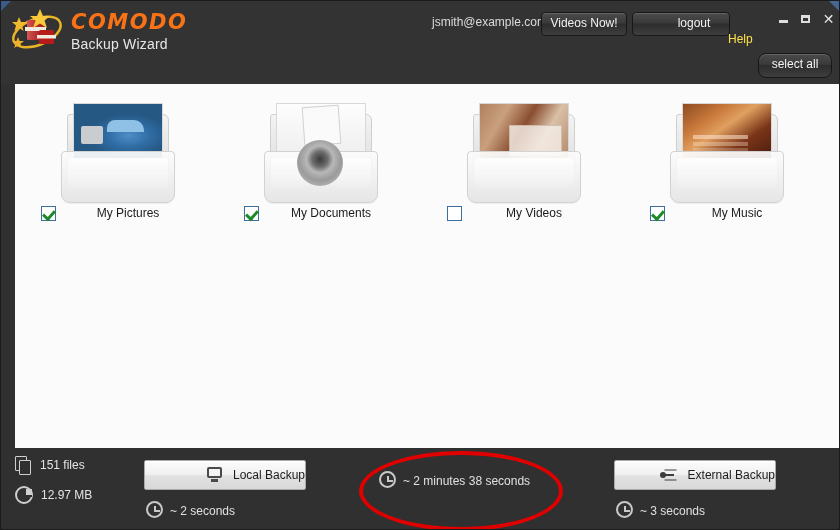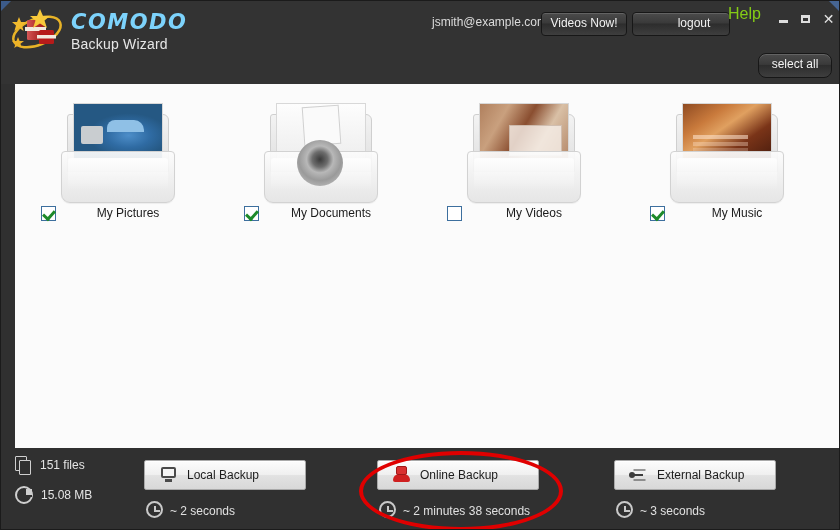--- a/index.html
+++ b/index.html
@@ -65,21 +65,21 @@
     height: 46px;
     position: relative;
     flex: 0 0 auto;
   }
   .brand-text { margin-left: 6px; line-height: 1; }
   .brand-name {
     font-size: 21px;
     font-weight: bold;
     font-style: italic;
     letter-spacing: 1.5px;
-    color: #7dd3fc;
+    color: #f97316;
     font-family: "DejaVu Sans", sans-serif;
   }
   .brand-sub {
     font-size: 14px;
     color: #e6e6e6;
     margin-top: 4px;
     letter-spacing: .2px;
   }
 
   .account-email {
@@ -102,23 +102,23 @@
     cursor: pointer;
     user-select: none;
     white-space: nowrap;
   }
   #upgrade-btn { left: 540px; top: 11px; width: 84px; height: 22px; }
   #logout-btn  { left: 631px; top: 11px; width: 70px; height: 22px; padding-left: 26px; }
   #select-all-btn { left: 757px; top: 52px; width: 72px; height: 23px; border-radius: 8px; }
 
   .help-link {
     position: absolute;
-    left: 727px; top: 4px;
-    font-size: 16px;
-    color: #84cc16;
+    left: 727px; top: 31px;
+    font-size: 12px;
+    color: #fde047;
     cursor: pointer;
   }
 
   .win-controls {
     position: absolute;
     right: 6px; top: 12px;
     display: flex;
     gap: 9px;
     align-items: center;
   }
@@ -393,20 +393,21 @@
     background: linear-gradient(to bottom, #fcfcfc 0%, #f0f0f0 48%, #e2e2e2 52%, #d8d8d8 100%);
     border: 1px solid #a9a9a9;
     border-radius: 2px;
     display: flex;
     align-items: center;
     color: #1c1c1c;
     font-size: 12px;
     cursor: pointer;
     box-shadow: inset 0 1px 0 #ffffff;
     user-select: none;
+    justify-content: flex-end;
   }
   .backup-btn .bico {
     width: 20px; height: 18px;
     margin-left: 14px;
     margin-right: 8px;
     position: relative;
     flex: 0 0 auto;
   }
 
   
@@ -623,40 +624,36 @@
 
   <div class="footer">
 
     <div class="stats">
       <div class="stat-row">
         <div class="ico-files"></div>
         <div class="stat-text">151 files</div>
       </div>
       <div class="stat-row">
         <div class="ico-pie"></div>
-        <div class="stat-text">15.08 MB</div>
+        <div class="stat-text">12.97 MB</div>
       </div>
     </div>
 
     <div class="backup-col" id="col-local">
       <div class="backup-btn">
         <span class="bico ico-monitor"></span>
         <span>Local Backup</span>
       </div>
       <div class="eta-row">
         <span class="ico-clock"></span>
         <span class="eta-text">~  2 seconds</span>
       </div>
     </div>
 
     <div class="backup-col" id="col-online">
-      <div class="backup-btn">
-        <span class="bico ico-server"></span>
-        <span>Online Backup</span>
-      </div>
       <div class="eta-row">
         <span class="ico-clock"></span>
         <span class="eta-text">~  2 minutes 38 seconds</span>
       </div>
     </div>
 
     <div class="backup-col" id="col-external">
       <div class="backup-btn">
         <span class="bico ico-usb"></span>
         <span>External Backup</span>

